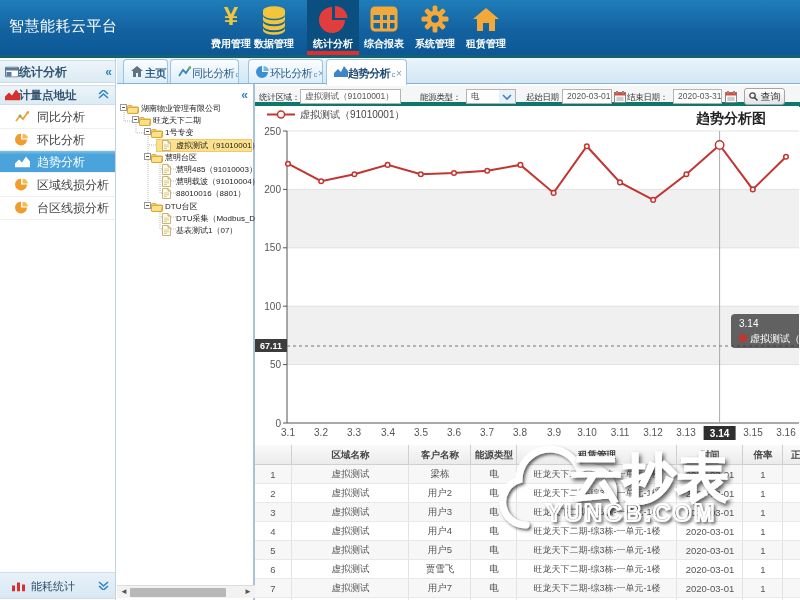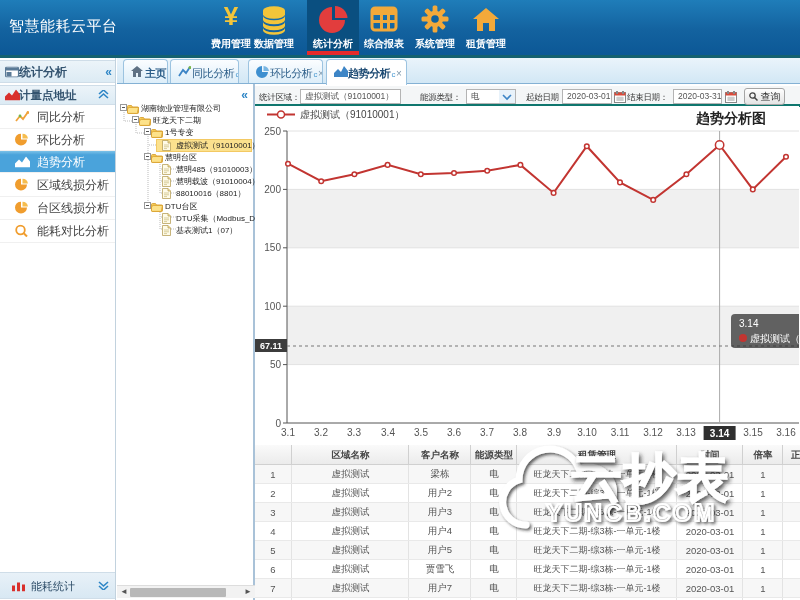--- a/index.html
+++ b/index.html
@@ -38,21 +38,21 @@
 .tabicon{position:absolute;left:7px;top:6px;}
 
 
 #treepanel{left:117px;top:84px;width:138px;height:516px;background:#fff;border-right:2px solid #a9c2d8;}
 .tnode{position:absolute;height:12px;line-height:12px;font-size:8px;color:#222;white-space:nowrap;}
 .ebox{position:absolute;width:7px;height:7px;background:#fff;border:1px solid #999;}
 .ebox:before{content:"";position:absolute;left:1px;top:2px;width:3px;height:1px;background:#555;}
 .hl{position:absolute;left:39px;width:96px;height:13px;background:#fbe18e;border:1px solid #f3c963;}
 
 
-#qbar{left:255px;top:86px;width:545px;height:21px;background:#f4f6f7;border-bottom:3px solid #0f766e;}
+#qbar{left:255px;top:86px;width:545px;height:21px;background:#f4f6f7;border-bottom:5px solid #0f766e;}
 .qlb{position:absolute;top:6px;font-size:8.5px;color:#333;letter-spacing:-0.3px;}
 .qin{position:absolute;top:3px;height:15px;background:#fff;border:1px solid #b4b4b4;font-size:8.5px;color:#555;line-height:13px;padding-left:4px;white-space:nowrap;overflow:hidden;}
 #qbtn{position:absolute;left:489px;top:2px;width:41px;height:17px;border:1px solid #a5a5a5;border-radius:3px;background:linear-gradient(180deg,#fefefe,#e4e4e4);font-size:10px;color:#333;text-align:center;line-height:15px;}
 
 
 #chart{left:255px;top:106px;width:544px;height:338px;background:#fff;}
 
 
 #tbl{left:255px;top:445px;width:545px;height:155px;background:#fff;font-size:9.5px;color:#555;}
 .trow{position:absolute;left:0;width:560px;height:19px;}
@@ -188,27 +188,20 @@
         <path d="M7.5 0 A6 6 0 0 1 13 5 L7.5 5 Z" fill="#f6bd4e"></path>
       </svg>
     <span class="t">区域线损分析</span>
   </div>
   <div class="item" style="top:197px;height:23px;">
     <svg class="iic" width="13" height="13" viewBox="0 0 13 13">
         <path d="M6 0 A6 6 0 1 0 12 6 L6 6 Z" fill="#f09d2e"></path>
         <path d="M7.5 0 A6 6 0 0 1 13 5 L7.5 5 Z" fill="#f6bd4e"></path>
       </svg>
     <span class="t">台区线损分析</span>
-  </div>
-  <div class="item" style="top:220px;height:23px;">
-    <svg class="iic" width="13" height="13" viewBox="0 0 13 13">
-        <circle cx="5.5" cy="5.5" r="4.3" fill="none" stroke="#f09d2e" stroke-width="1.8"></circle>
-        <path d="M8.5 8.5 L12 12" stroke="#f09d2e" stroke-width="2"></path>
-      </svg>
-    <span class="t">能耗对比分析</span>
   </div>
   <div class="sbbar" style="top:572px;height:27px;background:linear-gradient(180deg,#e8f1f8,#d8e8f3);">
     <svg class="iic" width="13" height="11" viewBox="0 0 13 11" style="left:12px;">
         <rect x="0" y="5" width="3" height="6" fill="#d9302c"></rect>
         <rect x="5" y="2" width="3" height="9" fill="#d9302c"></rect>
         <rect x="10" y="4" width="3" height="7" fill="#d9302c"></rect>
       </svg>
     <span class="t" style="left:31px;font-weight:normal;color:#2d4d68;font-size:11px;">能耗统计</span>
     <span class="chev"><svg width="11" height="9" viewBox="0 0 11 9">
           <path d="M1 1 L5.5 5 L10 1 M1 5 L5.5 9 L10 5" fill="none" stroke="#2e86c6" stroke-width="1.6"></path>

